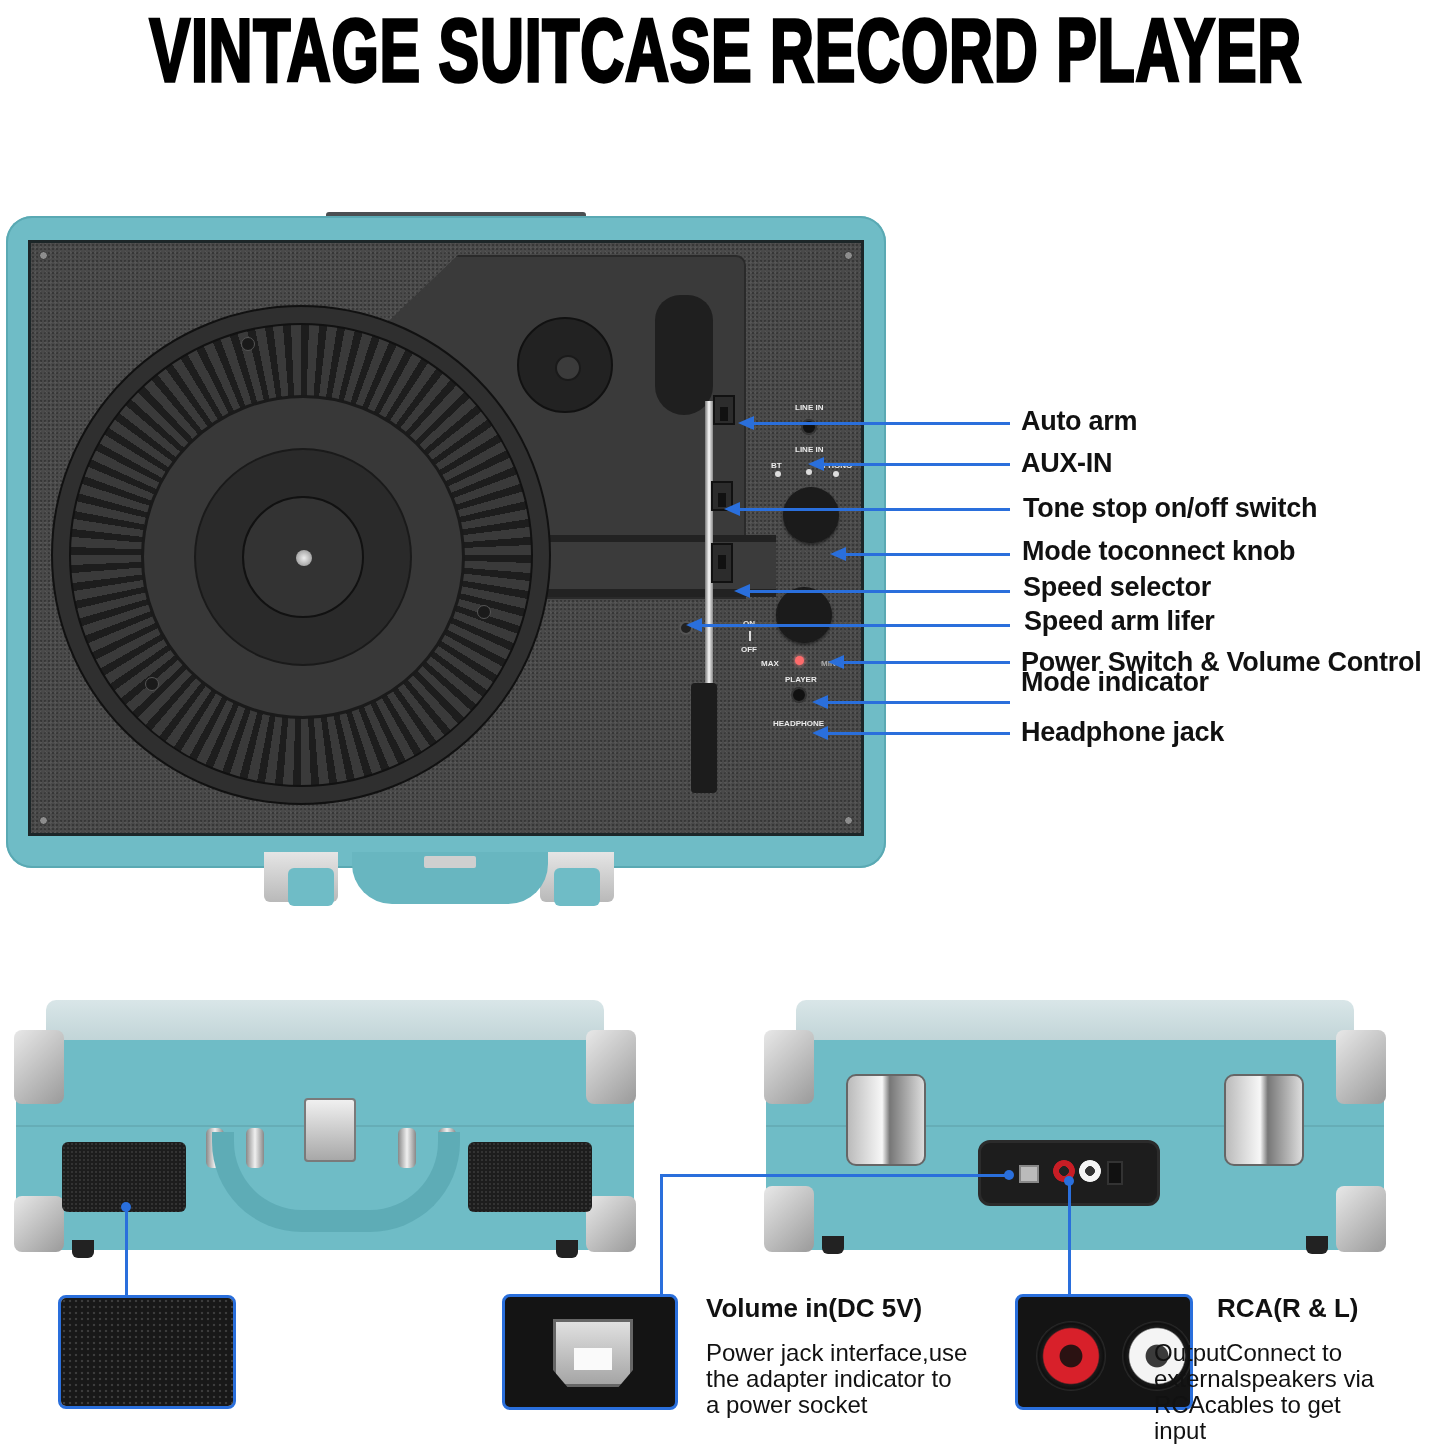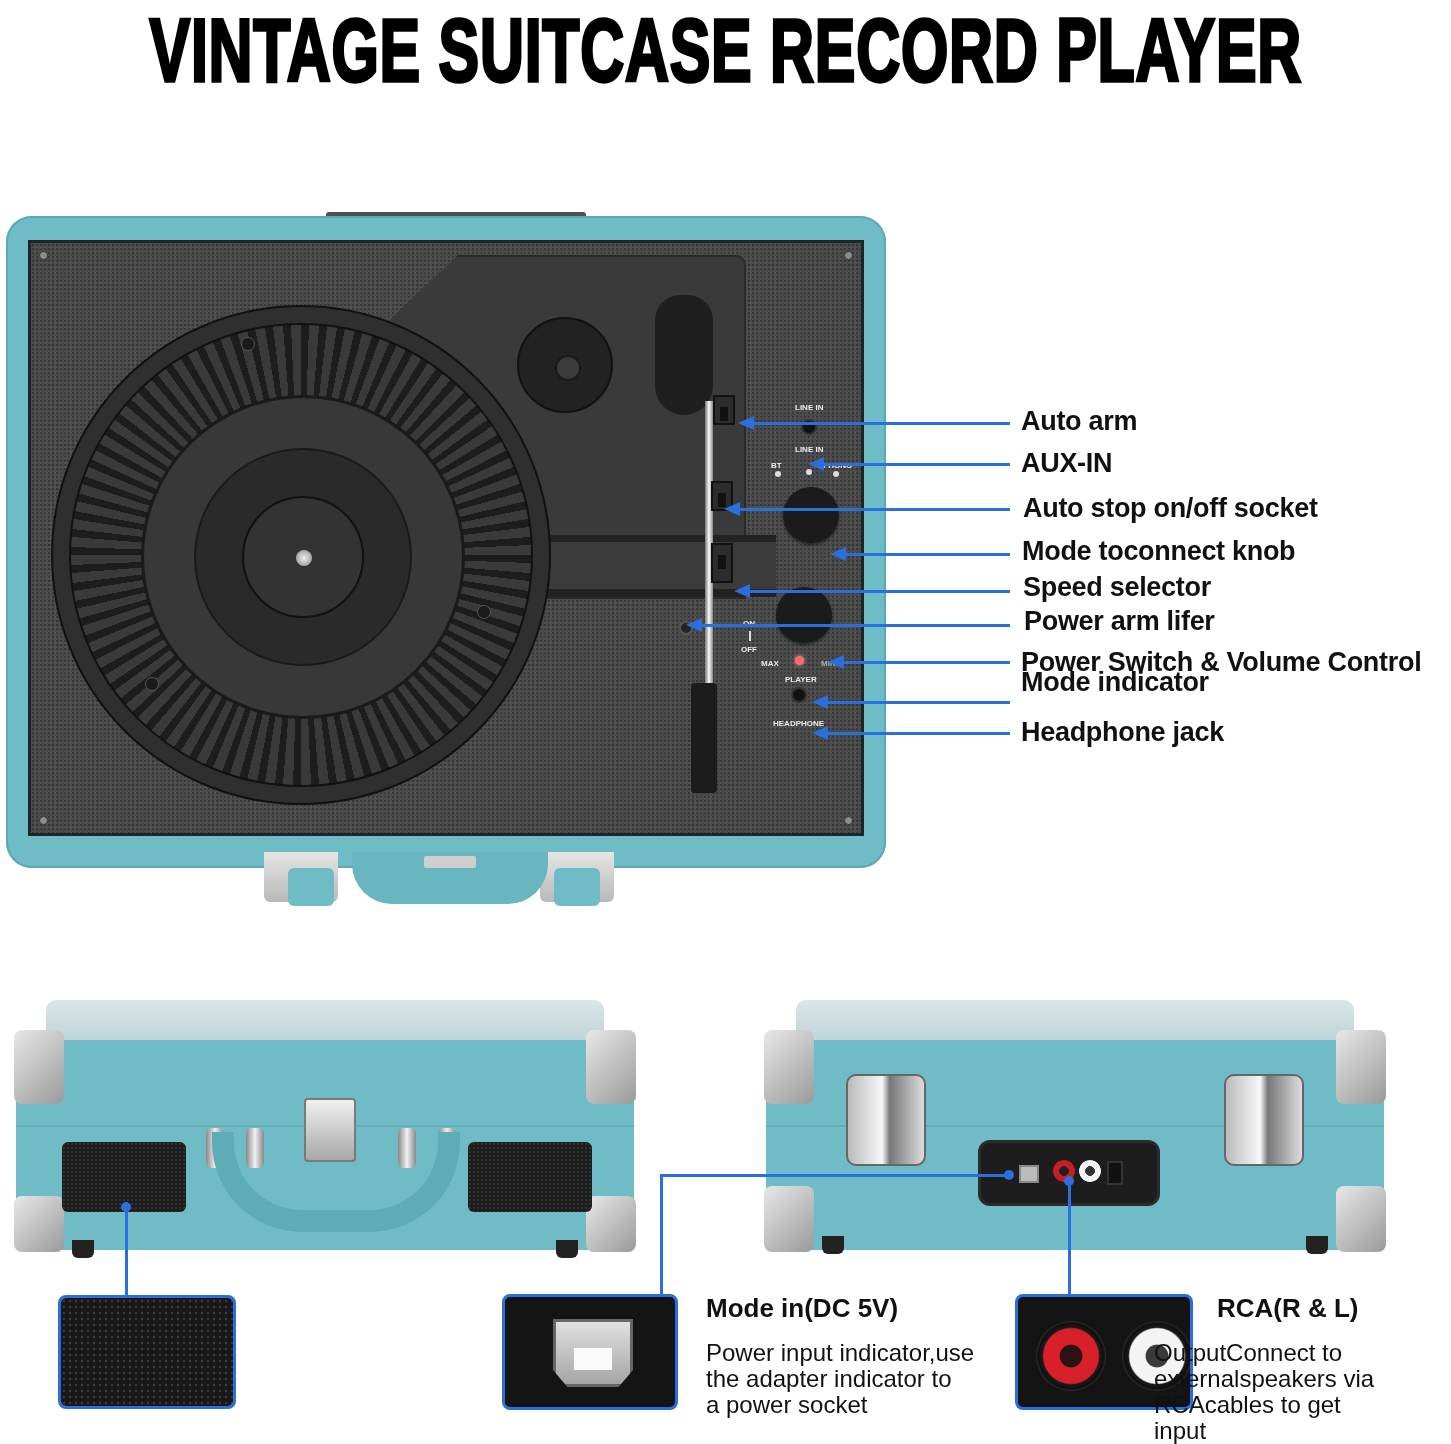--- a/index.html
+++ b/index.html
@@ -199,30 +199,30 @@
   </div>
 </div>
 
 <div class="callout-line" style="left:752px;top:422px;width:258px"></div>
 <div class="callout-label" style="left:1021px;top:406px">Auto arm</div>
 
 <div class="callout-line" style="left:822px;top:463px;width:188px"></div>
 <div class="callout-label" style="left:1021px;top:448px">AUX-IN</div>
 
 <div class="callout-line" style="left:738px;top:508px;width:272px"></div>
-<div class="callout-label" style="left:1023px;top:493px">Auto stop on/off socket</div>
+<div class="callout-label" style="left:1023px;top:493px">Tone stop on/off switch</div>
 
 <div class="callout-line" style="left:844px;top:553px;width:166px"></div>
 <div class="callout-label" style="left:1022px;top:536px">Mode toconnect knob</div>
 
 <div class="callout-line" style="left:748px;top:590px;width:262px"></div>
 <div class="callout-label" style="left:1023px;top:572px">Speed selector</div>
 
 <div class="callout-line" style="left:700px;top:624px;width:310px"></div>
-<div class="callout-label" style="left:1024px;top:606px">Power arm lifer</div>
+<div class="callout-label" style="left:1024px;top:606px">Speed arm lifer</div>
 
 <div class="callout-line" style="left:842px;top:661px;width:168px"></div>
 <div class="callout-label" style="left:1021px;top:647px">Power Switch &amp; Volume Control</div>
 
 <div class="callout-line" style="left:826px;top:701px;width:184px"></div>
 <div class="callout-label" style="left:1021px;top:667px">Mode indicator</div>
 
 <div class="callout-line" style="left:826px;top:732px;width:184px"></div>
 <div class="callout-label" style="left:1021px;top:717px">Headphone jack</div>
 
@@ -274,23 +274,23 @@
 
 <div class="conn-dot" style="left:1004px;top:1170px"></div>
 <div class="conn-line" style="left:660px;top:1174px;width:348px;height:3px"></div>
 <div class="conn-line" style="left:660px;top:1174px;width:3px;height:124px"></div>
 
 <div class="detail-box" style="left:502px;top:1294px;width:176px;height:116px">
   <div class="usb-big">
     <div class="usb-big-inner"></div>
   </div>
 </div>
-<div class="info-title" style="left:706px;top:1293px">Mode in(DC 5V)</div>
+<div class="info-title" style="left:706px;top:1293px">Volume in(DC 5V)</div>
 <div class="info-text" style="left:706px;top:1340px">
-  <div>Power input indicator,use</div>
+  <div>Power jack interface,use</div>
   <div>the adapter indicator to</div>
   <div>a power socket</div>
 </div>
 
 <div class="conn-dot" style="left:1064px;top:1176px"></div>
 <div class="conn-line" style="left:1068px;top:1180px;width:3px;height:118px"></div>
 
 <div class="detail-box" style="left:1015px;top:1294px;width:178px;height:116px">
   <div class="rca-big red"></div>
   <div class="rca-big white"></div>

